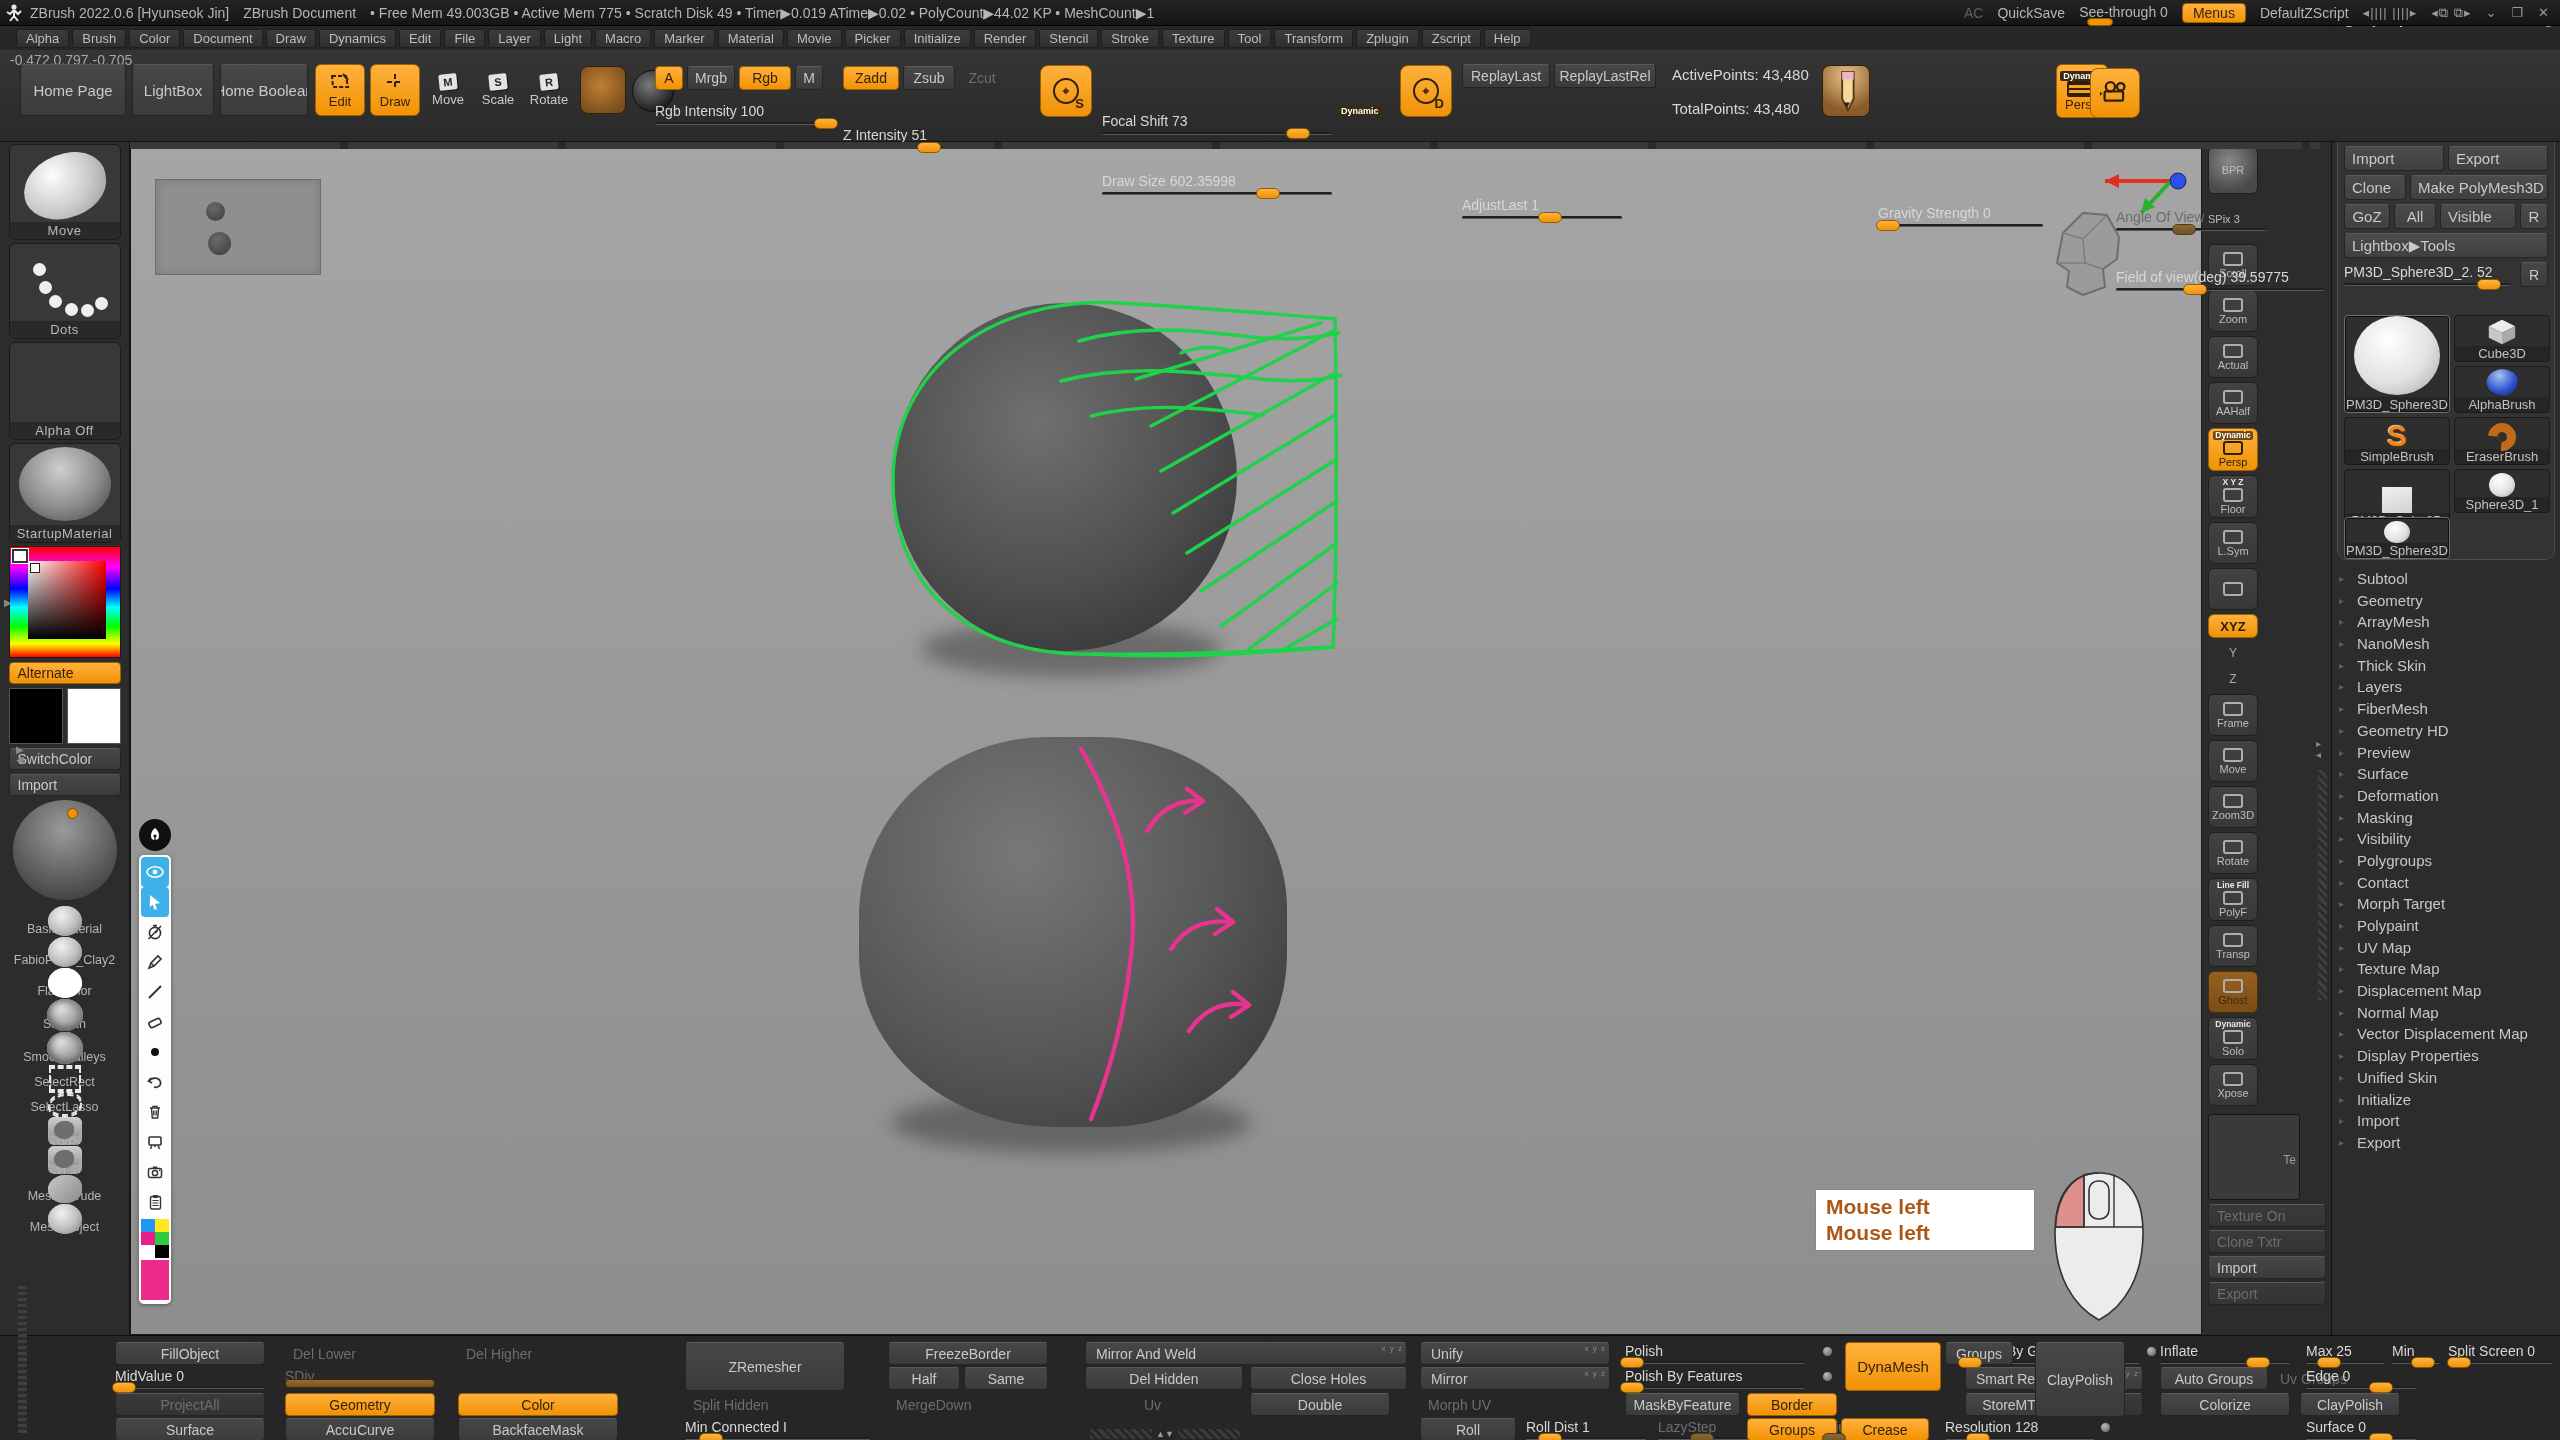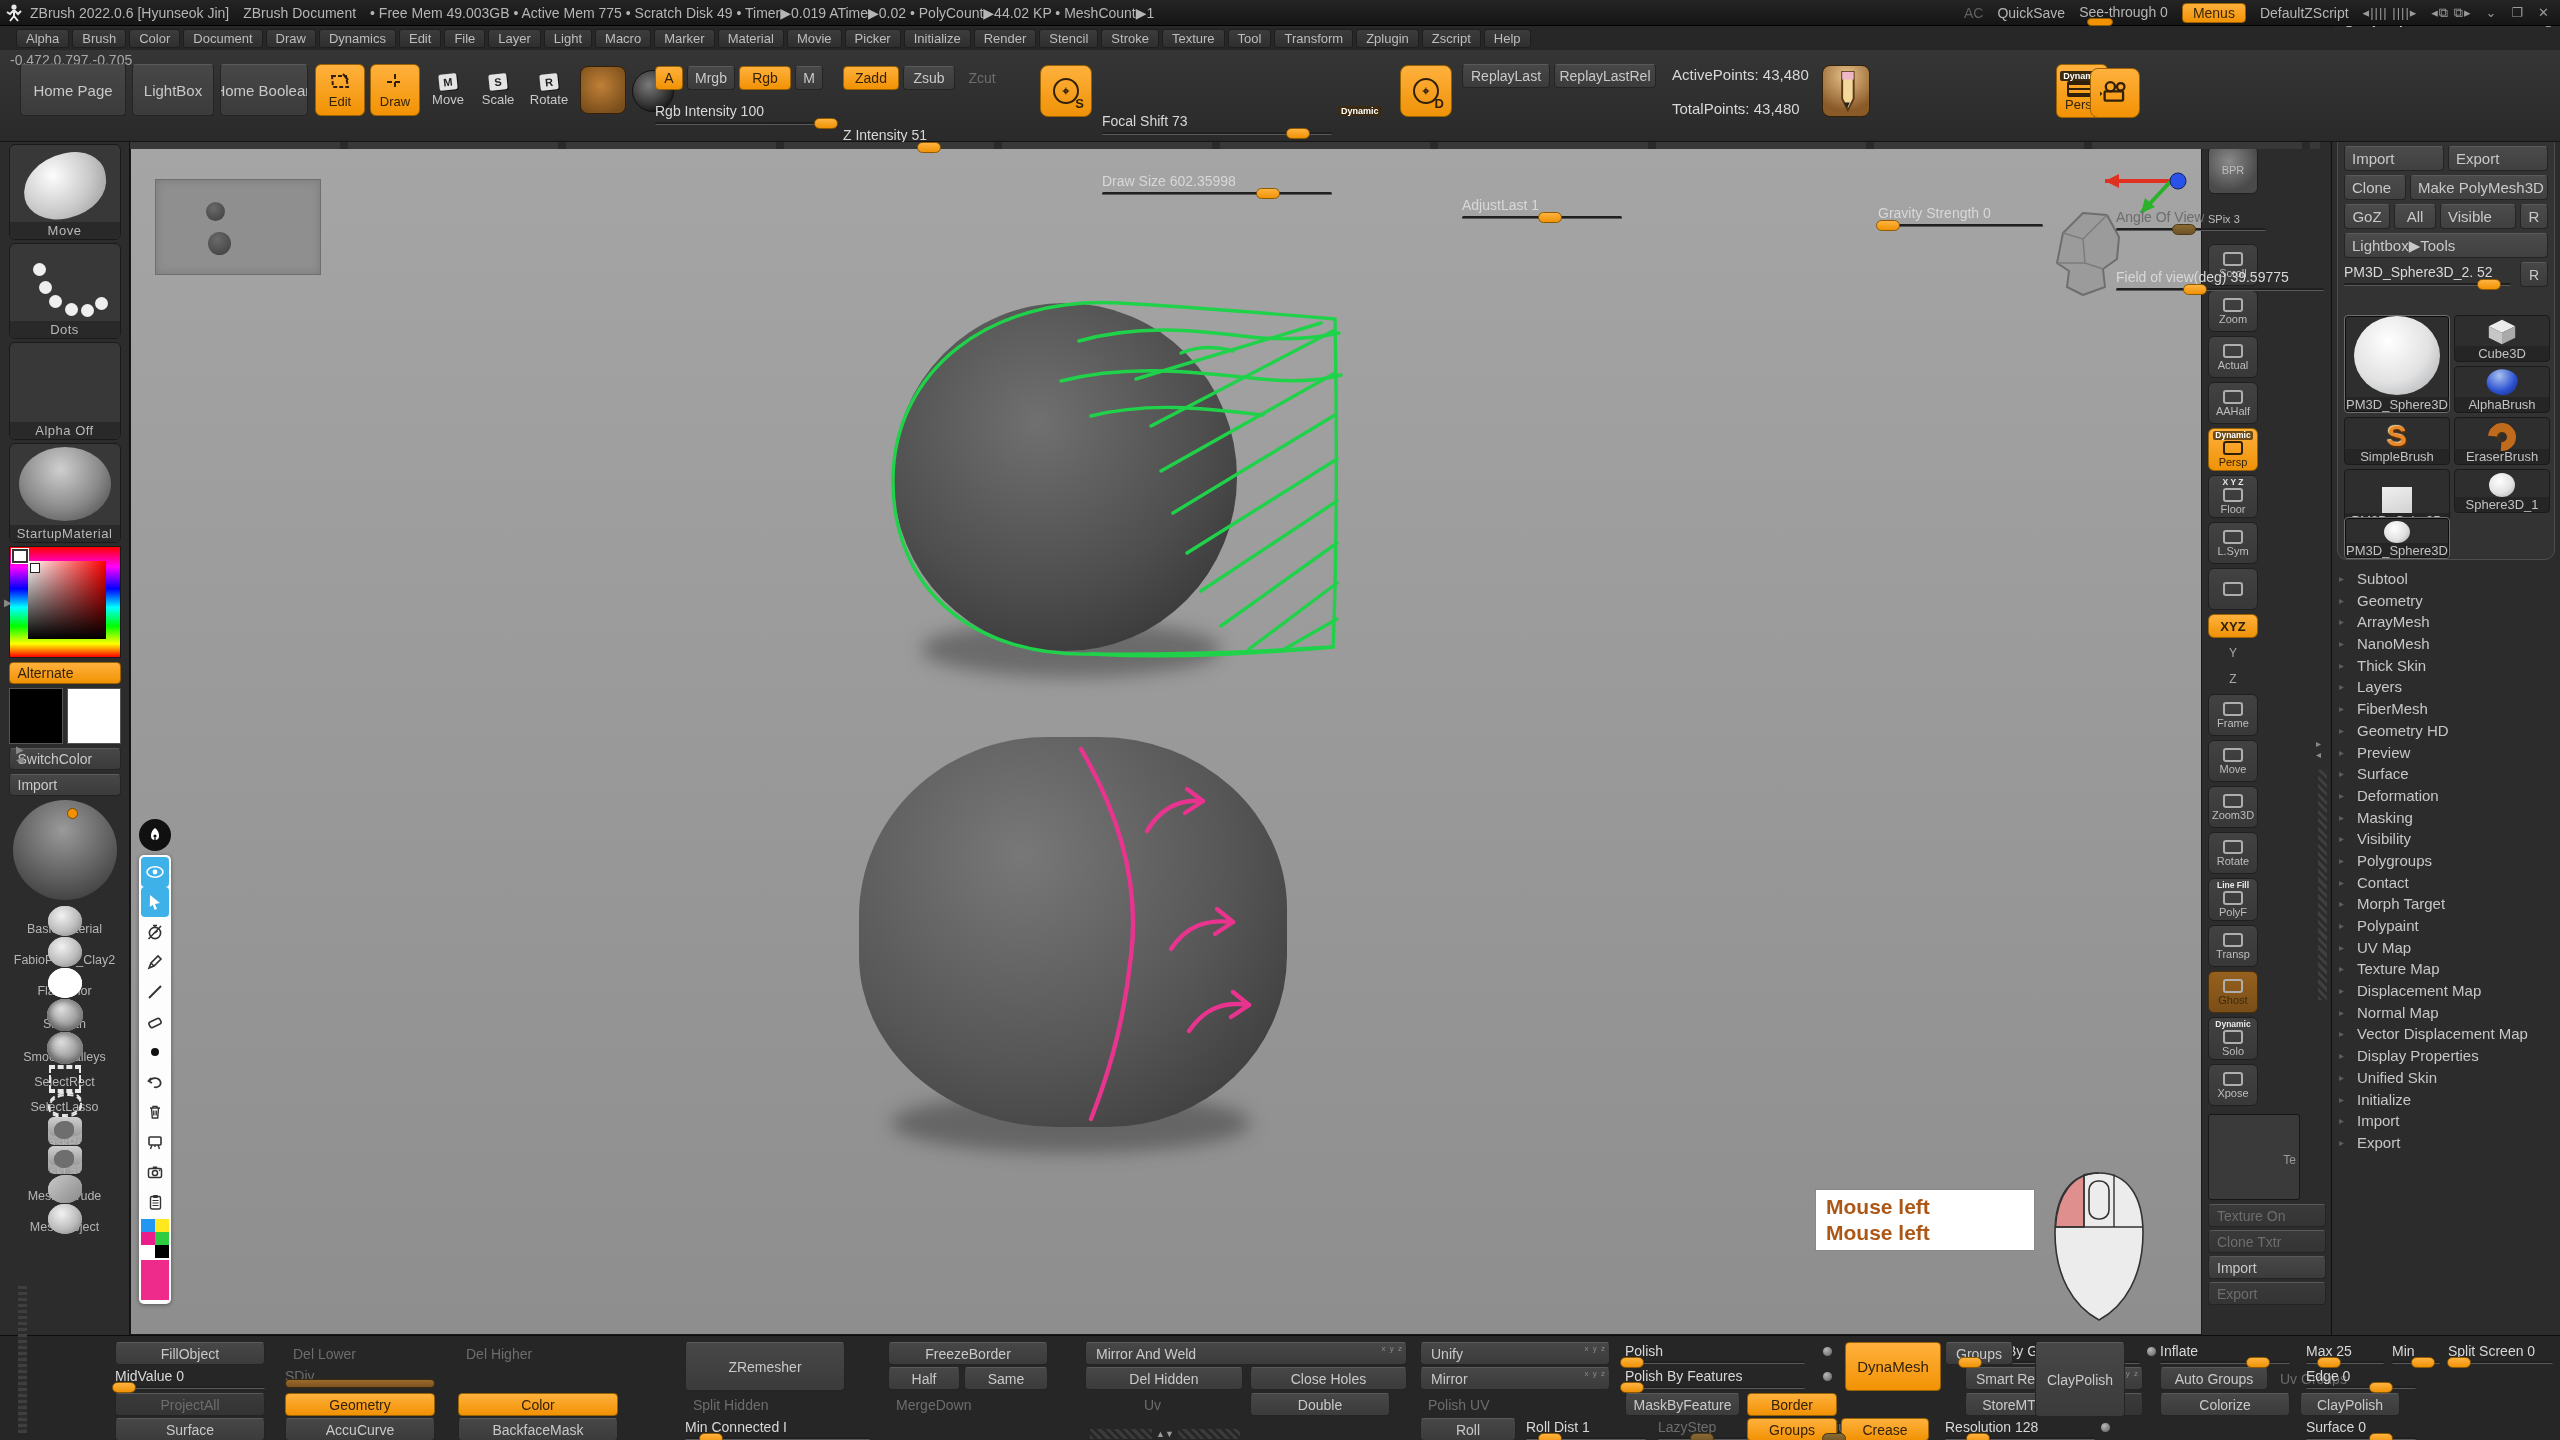--- a/index.html
+++ b/index.html
@@ -846,21 +846,21 @@
   <button class="btn dim txt" style="left:888px;top:57px;width:140px;justify-content:flex-start">MergeDown</button>
 
   <button class="btn" style="left:1085px;top:6px;width:322px;justify-content:flex-start;padding-left:10px">Mirror And Weld<span class="xyzmini">x y z</span></button>
   <button class="btn" style="left:1085px;top:31px;width:158px">Del Hidden</button>
   <button class="btn dim txt" style="left:1136px;top:57px;width:80px;justify-content:flex-start">Uv</button>
   <button class="btn" style="left:1250px;top:31px;width:157px">Close Holes</button>
   <button class="btn" style="left:1250px;top:57px;width:140px">Double</button>
 
   <button class="btn" style="left:1420px;top:6px;width:190px;justify-content:flex-start;padding-left:10px">Unify<span class="xyzmini">x y z</span></button>
   <button class="btn" style="left:1420px;top:31px;width:190px;justify-content:flex-start;padding-left:10px">Mirror<span class="xyzmini">x y z</span></button>
-  <button class="btn dim txt" style="left:1420px;top:57px;width:120px;justify-content:flex-start">Polish UV</button>
+  <button class="btn dim txt" style="left:1420px;top:57px;width:120px;justify-content:flex-start">Morph UV</button>
   <button class="btn" style="left:1420px;top:82px;width:96px">Roll</button>
   <div class="sl" style="left:1526px;top:82px;width:120px;--p:20%"><span>Roll Dist 1</span><i class="track"></i><i class="hd"></i></div>
   <div class="sl dim" style="left:1658px;top:82px;width:110px;--p:40%"><span>LazyStep</span><i class="track"></i><i class="hd"></i></div>
   <div class="sl dim" style="left:1780px;top:82px;width:120px;--p:45%"><span>LazyRadius</span><i class="track"></i><i class="hd"></i></div>
 
   <div class="sl" style="left:1625px;top:6px;width:180px;--p:4%"><span>Polish</span><i class="track"></i><i class="hd"></i></div>
 
   <div class="sl" style="left:1625px;top:31px;width:180px;--p:4%"><span>Polish By Features</span><i class="track"></i><i class="hd"></i></div>
 
   <div class="sl" style="left:1965px;top:6px;width:175px;--p:3%"><span>Polish By Groups</span><i class="track"></i><i class="hd"></i></div>

